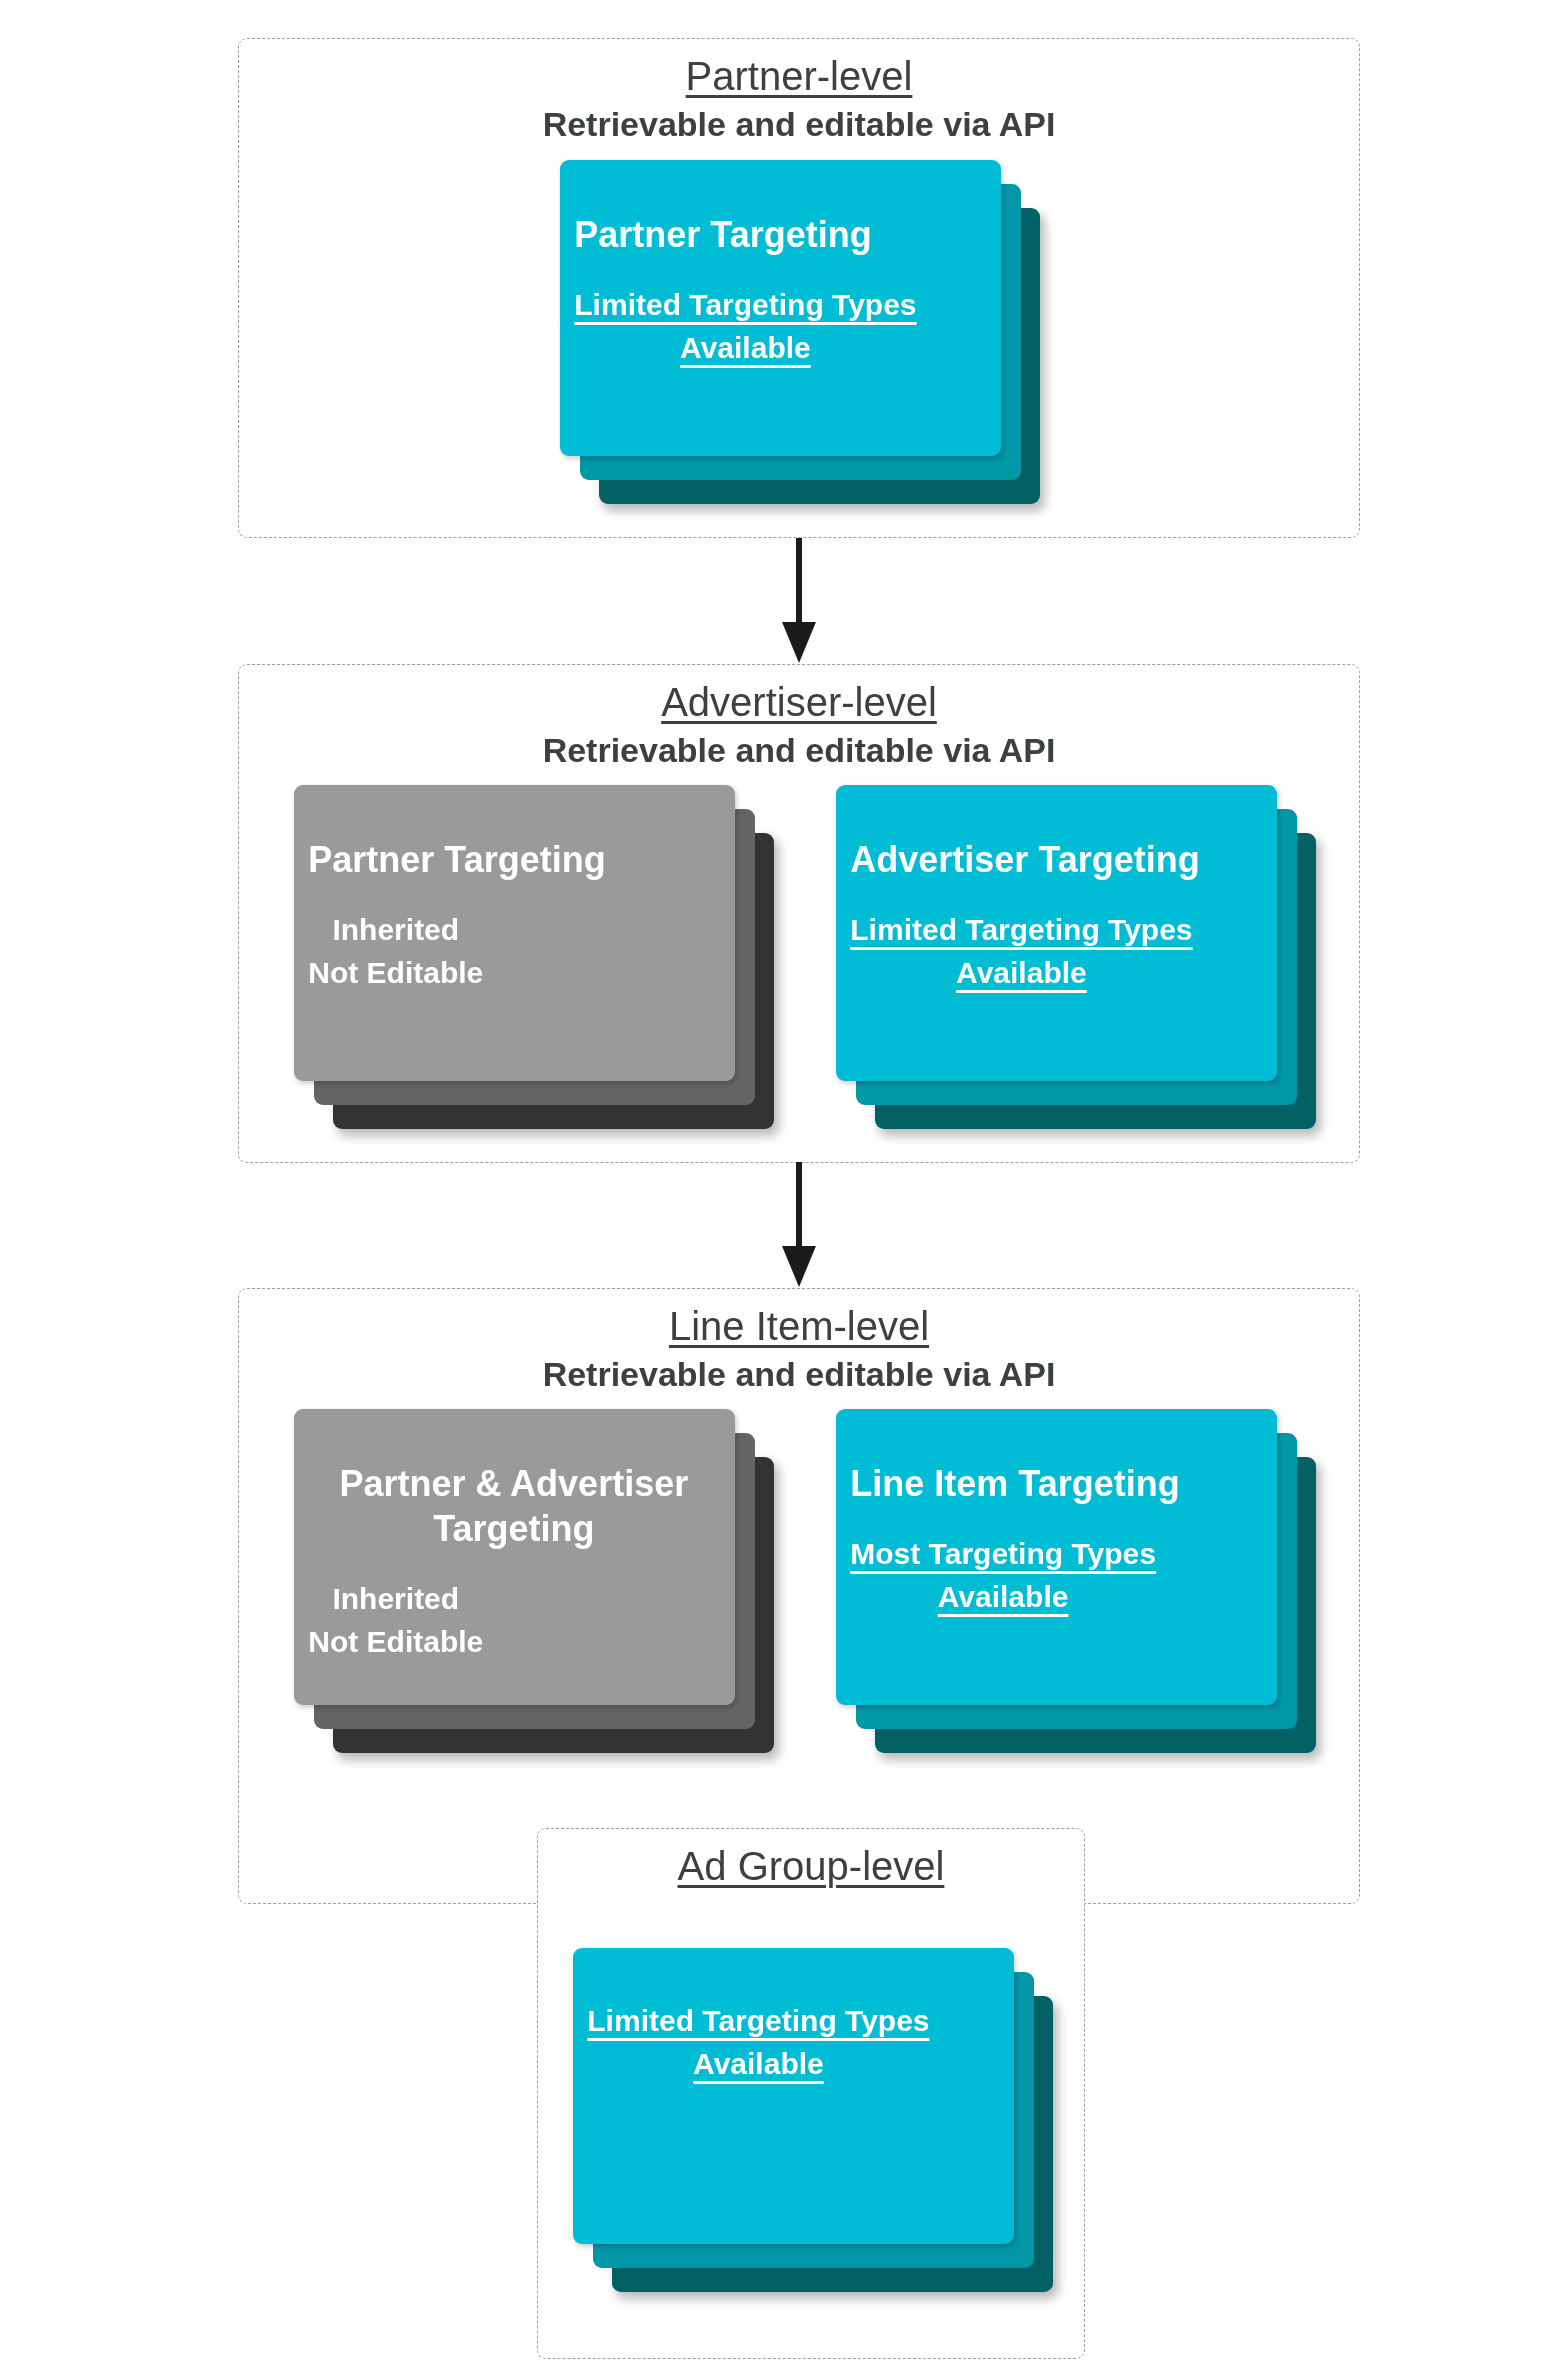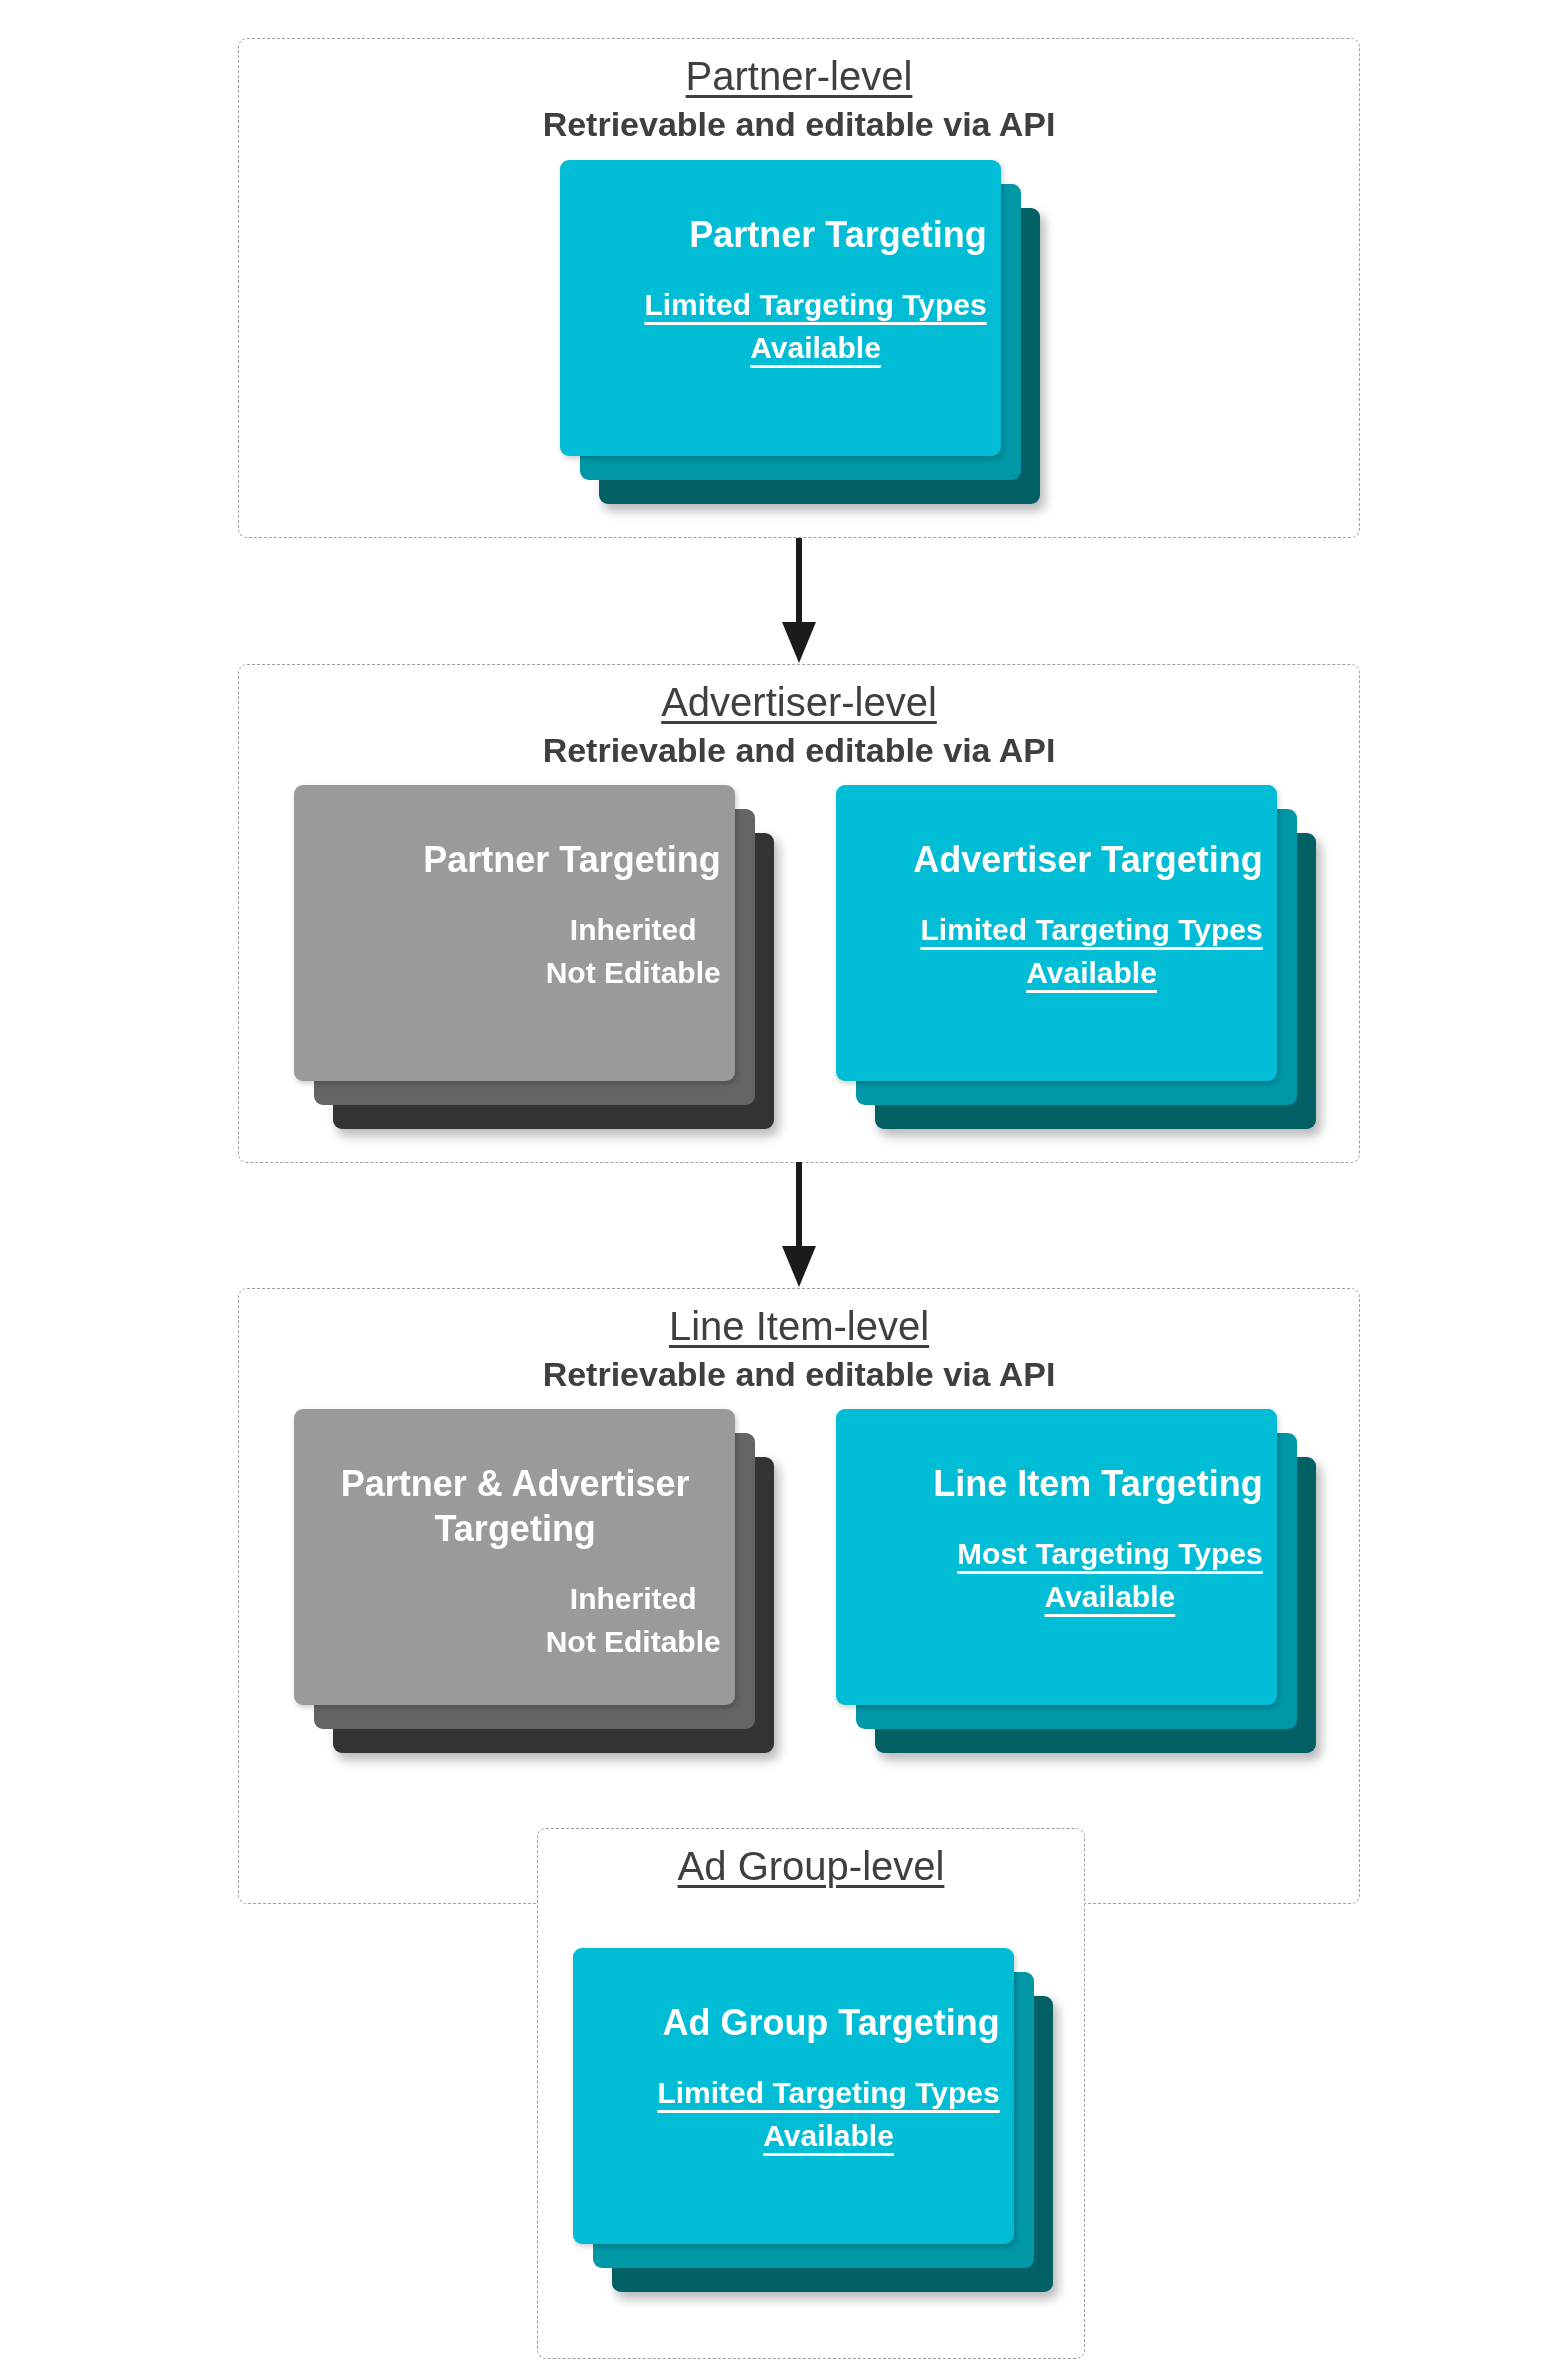--- a/index.html
+++ b/index.html
@@ -40,21 +40,21 @@
   .l2{left:19.6px;top:24px;}
   .l3{left:39px;top:48px;box-shadow:4.5px 6.3px 10.7px rgba(0,0,0,0.28);}
   .mid-cyan{background:var(--cyan-mid);}
   .dark-cyan{background:var(--cyan-dark);}
   .mid-gray{background:var(--gray-mid);}
   .dark-gray{background:var(--gray-dark);}
 
   .card{
     position:absolute;left:0;top:0;width:100%;height:100%;box-sizing:border-box;
     border-radius:9px;color:#fff;text-align:center;
-    display:flex;flex-direction:column;align-items:flex-end;
+    display:flex;flex-direction:column;align-items:flex-start;
     padding:52px 14.3px 0 14.3px;gap:27px;
     box-shadow:1.8px 2.7px 5.4px rgba(0,0,0,0.18);
   }
   .face-cyan{background:var(--cyan);}
   .face-gray{background:var(--gray);}
   .card-title{font-size:36px;font-weight:bold;line-height:1.25;max-width:411px;}
   .card-sub{font-size:30px;font-weight:bold;line-height:1.42;}
   .ln{display:block;}
   .underlined .ln{
     text-decoration:underline;text-decoration-thickness:2.7px;text-underline-offset:7.1px;
@@ -163,21 +163,20 @@
 </div>
 
 <div class="section s4">
   <div class="sec-head">
     <div class="sec-title">Ad Group-level</div>
   </div>
   <div class="stack pos-c4">
     <div class="layer l3 dark-cyan"></div>
     <div class="layer l2 mid-cyan"></div>
     <div class="card face-cyan">
-      <div class="card-title">Ad Group Targeting</div>
       <div class="card-sub underlined">
         <span class="ln">Limited Targeting Types</span>
         <span class="ln">Available</span>
       </div>
     </div>
   </div>
 </div>
 
 
 </body></html>

